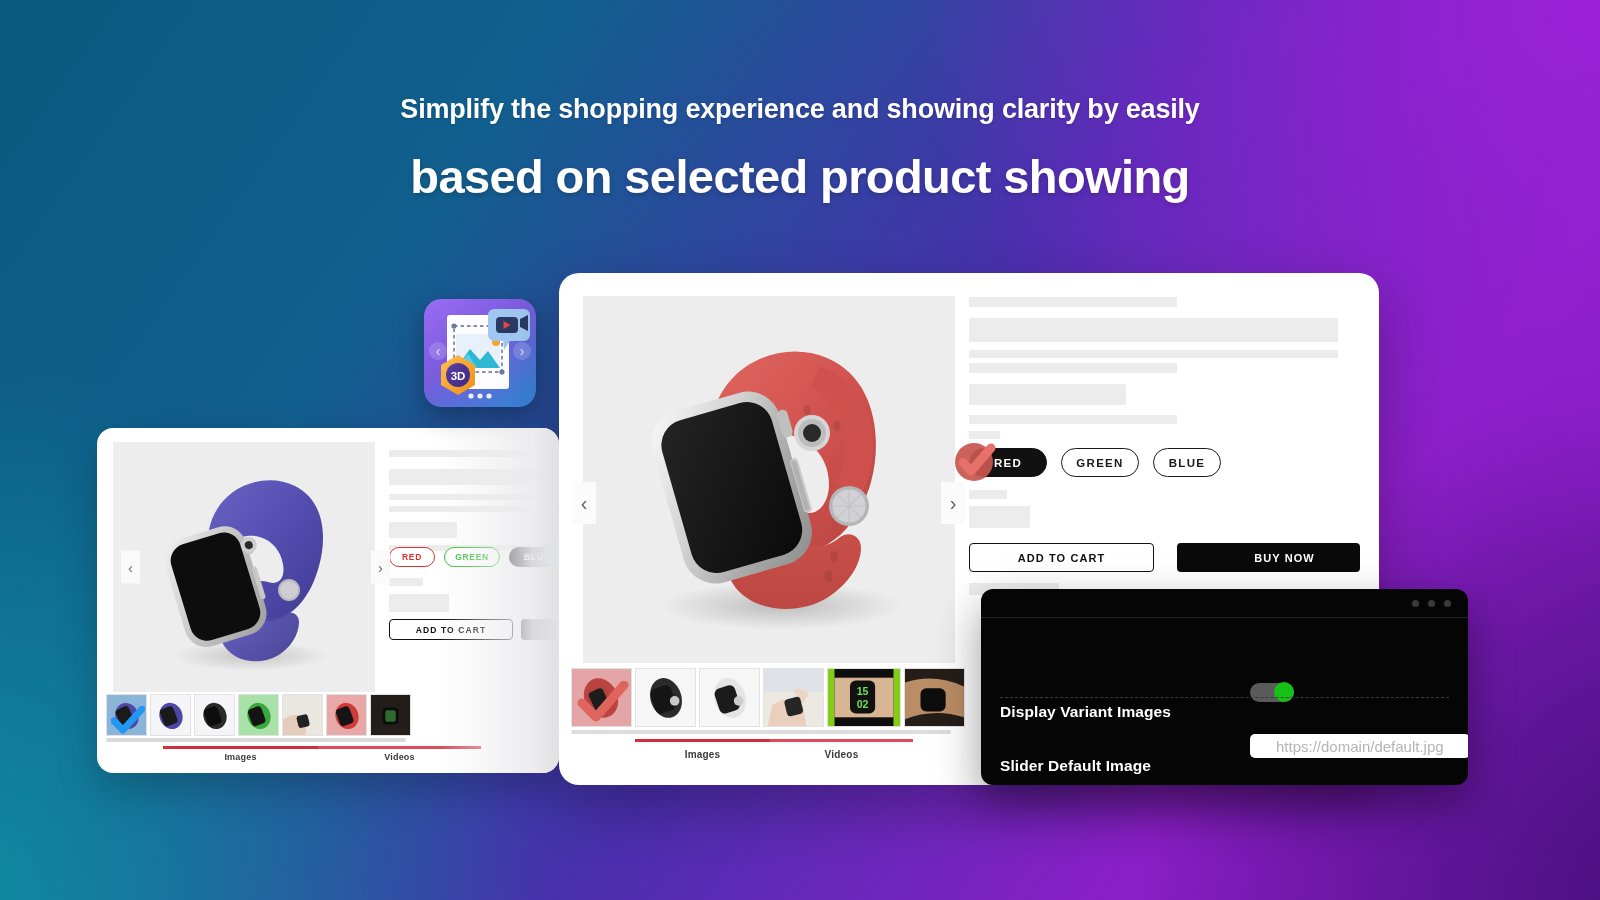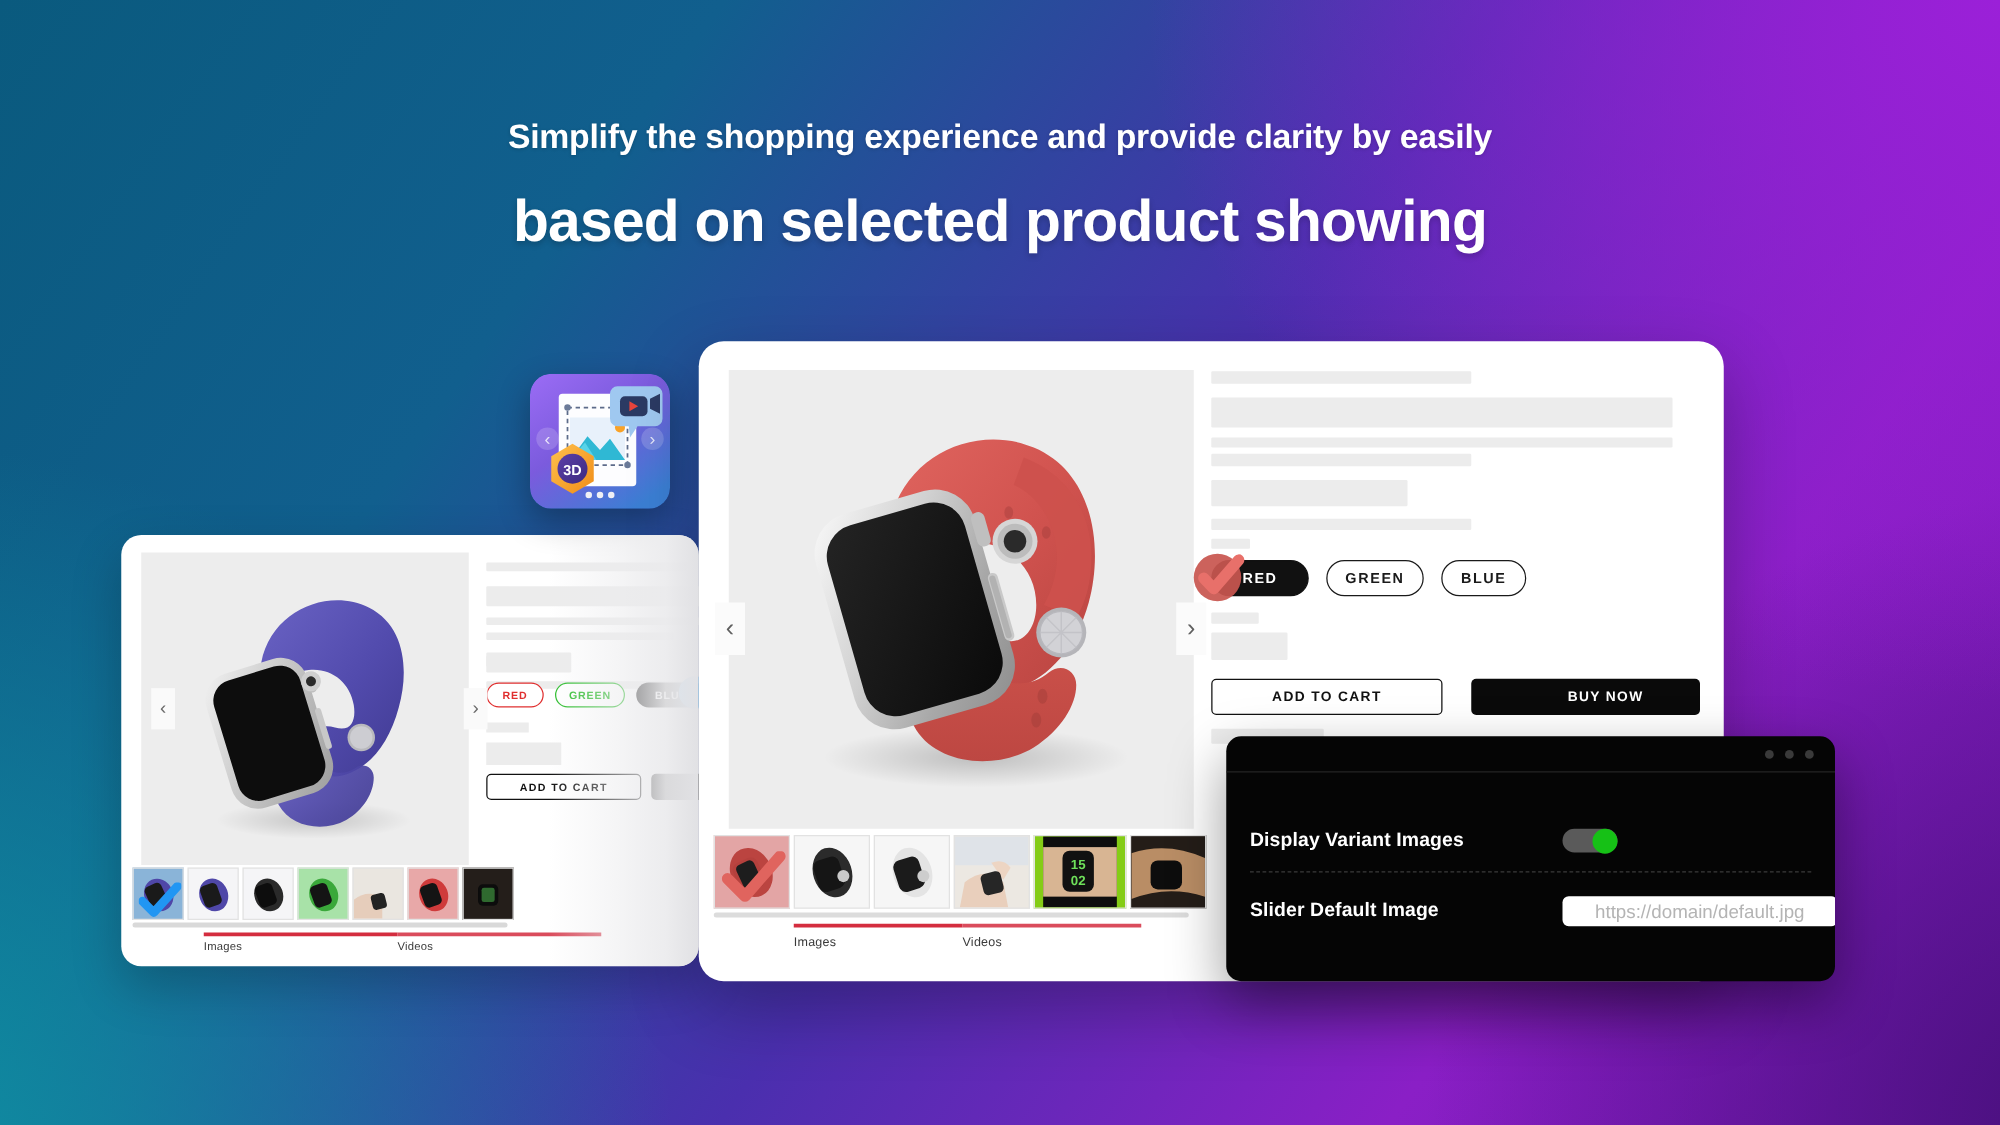--- a/index.html
+++ b/index.html
@@ -101,21 +101,21 @@
   .btn{
     display:flex;align-items:center;justify-content:center;
     font-weight:bold;letter-spacing:1.1px;box-sizing:border-box;
   }
   .btn-outline{background:#fff;border:1.6px solid #111;color:#111;border-radius:4px;}
   .btn-solid{background:#0a0a0a;color:#fff;border-radius:4px;padding-left:32px;}
 
   
   .thumb{position:relative;overflow:hidden;background:#f4f4f4;border:1px solid #e2e2e2;box-sizing:border-box;}
   .tabline{position:absolute;height:2.5px;}
-  .tabtext{position:absolute;font-size:9px;font-weight:normal;color:#3a3a3a;letter-spacing:.2px;text-align:left;}
+  .tabtext{position:absolute;font-size:9px;font-weight:bold;color:#3a3a3a;letter-spacing:.2px;text-align:center;}
 
   
   #app-icon{
     position:absolute;left:424px;top:299px;width:112px;height:108px;
     border-radius:17px;overflow:hidden;
     box-shadow:0 10px 26px rgba(0,0,0,.30);
   }
 
   
   #settings{
@@ -123,21 +123,21 @@
     background:#050505;border-radius:12px;overflow:hidden;
     box-shadow:0 18px 45px rgba(0,0,0,.40);
   }
   #settings .titlebar{
     position:absolute;left:0;top:0;right:0;height:28px;
     border-bottom:1px solid #242424;
   }
   #settings .dots{position:absolute;right:17px;top:11px;display:flex;gap:9px;}
   #settings .dots i{width:7px;height:7px;border-radius:50%;background:#3a3a3a;display:block;}
   #settings .row{position:absolute;left:19px;right:19px;}
-  #settings .lbl{color:#fff;font-size:15.5px;font-weight:bold;letter-spacing:.1px;}
+  #settings .lbl{color:#fff;font-size:15.5px;font-weight:bold;letter-spacing:.1px;margin-top:40px;}
   #settings .divider{
     position:absolute;left:19px;right:19px;height:0;
     border-top:1px dashed #3b3b3b;
   }
   .toggle{
     position:relative;width:44px;height:19px;border-radius:10px;background:#5a5a5a;
   }
   .toggle .knob{
     position:absolute;right:0;top:-0.5px;width:20px;height:20px;border-radius:50%;
     background:#16c116;
@@ -148,21 +148,21 @@
   }
   .txtfield span{color:#b4b4b4;font-size:15px;}
 </style>
 </head>
 <body>
 
 <div id="stage">
 
   <div class="headline">
     <div class="sub">
-      <span>Simplify the shopping experience and provide clarity by easily</span><br>
+      <span>Simplify the shopping experience and showing clarity by easily</span><br>
     </div>
     <div class="main">based on selected product showing</div>
   </div>
 
   <div class="card" id="back-card">
 
     <div class="gallery">
       <svg class="watch" viewBox="0 0 262 250">
         <defs>
           <linearGradient id="bBand" x1="0" y1="0" x2="1" y2="1">

